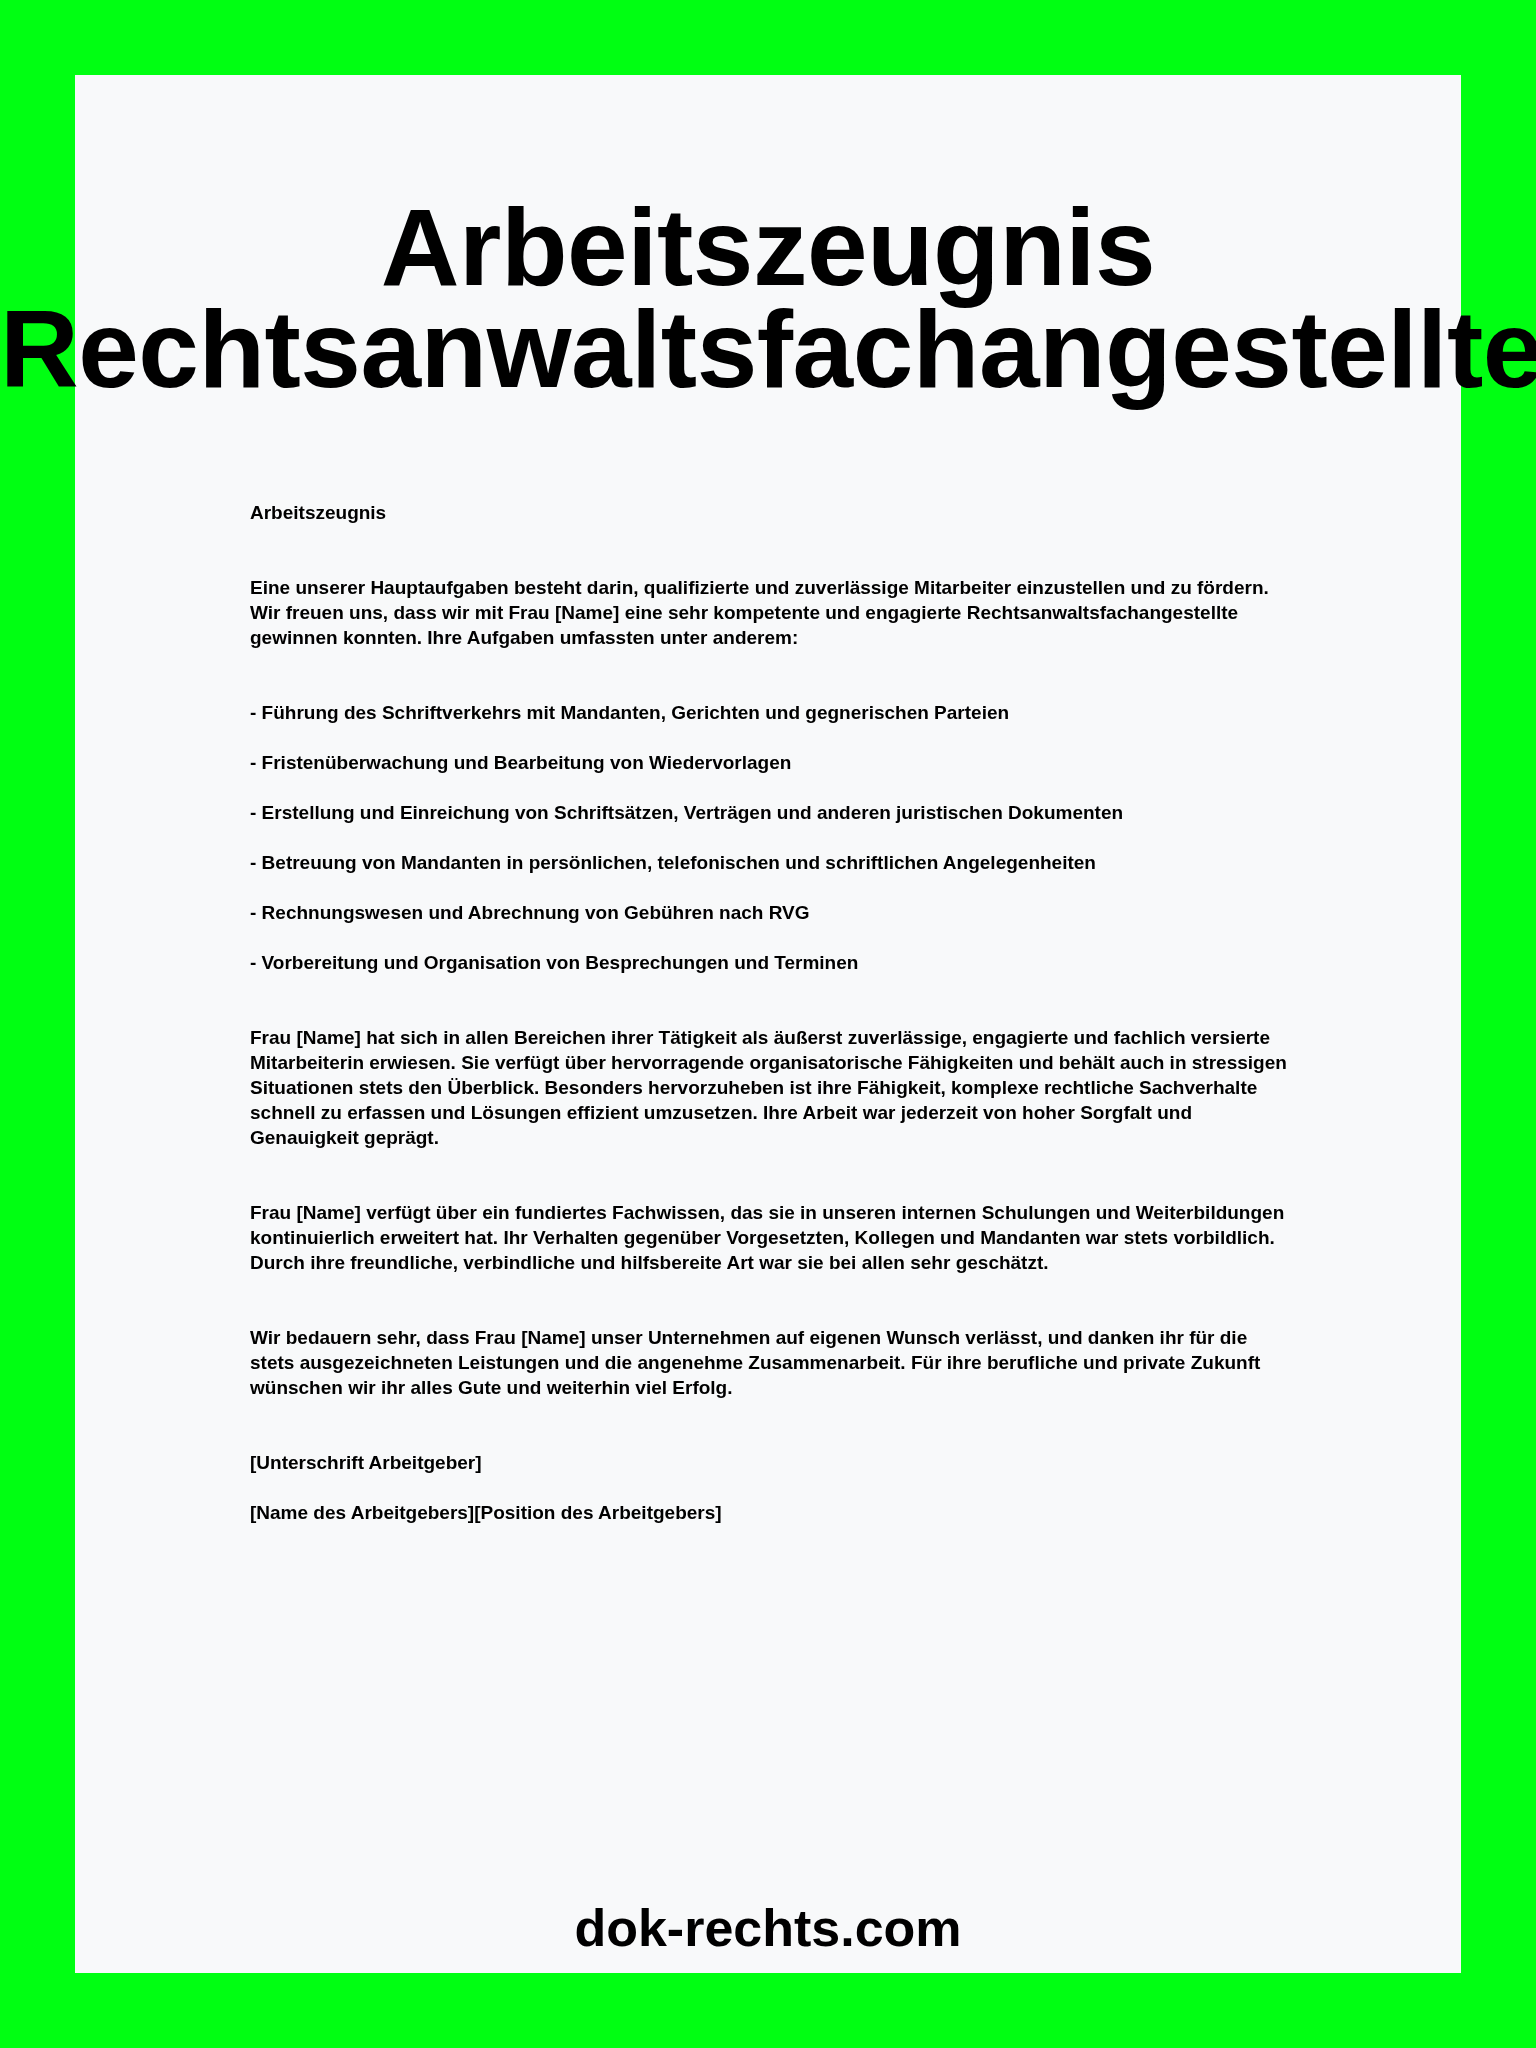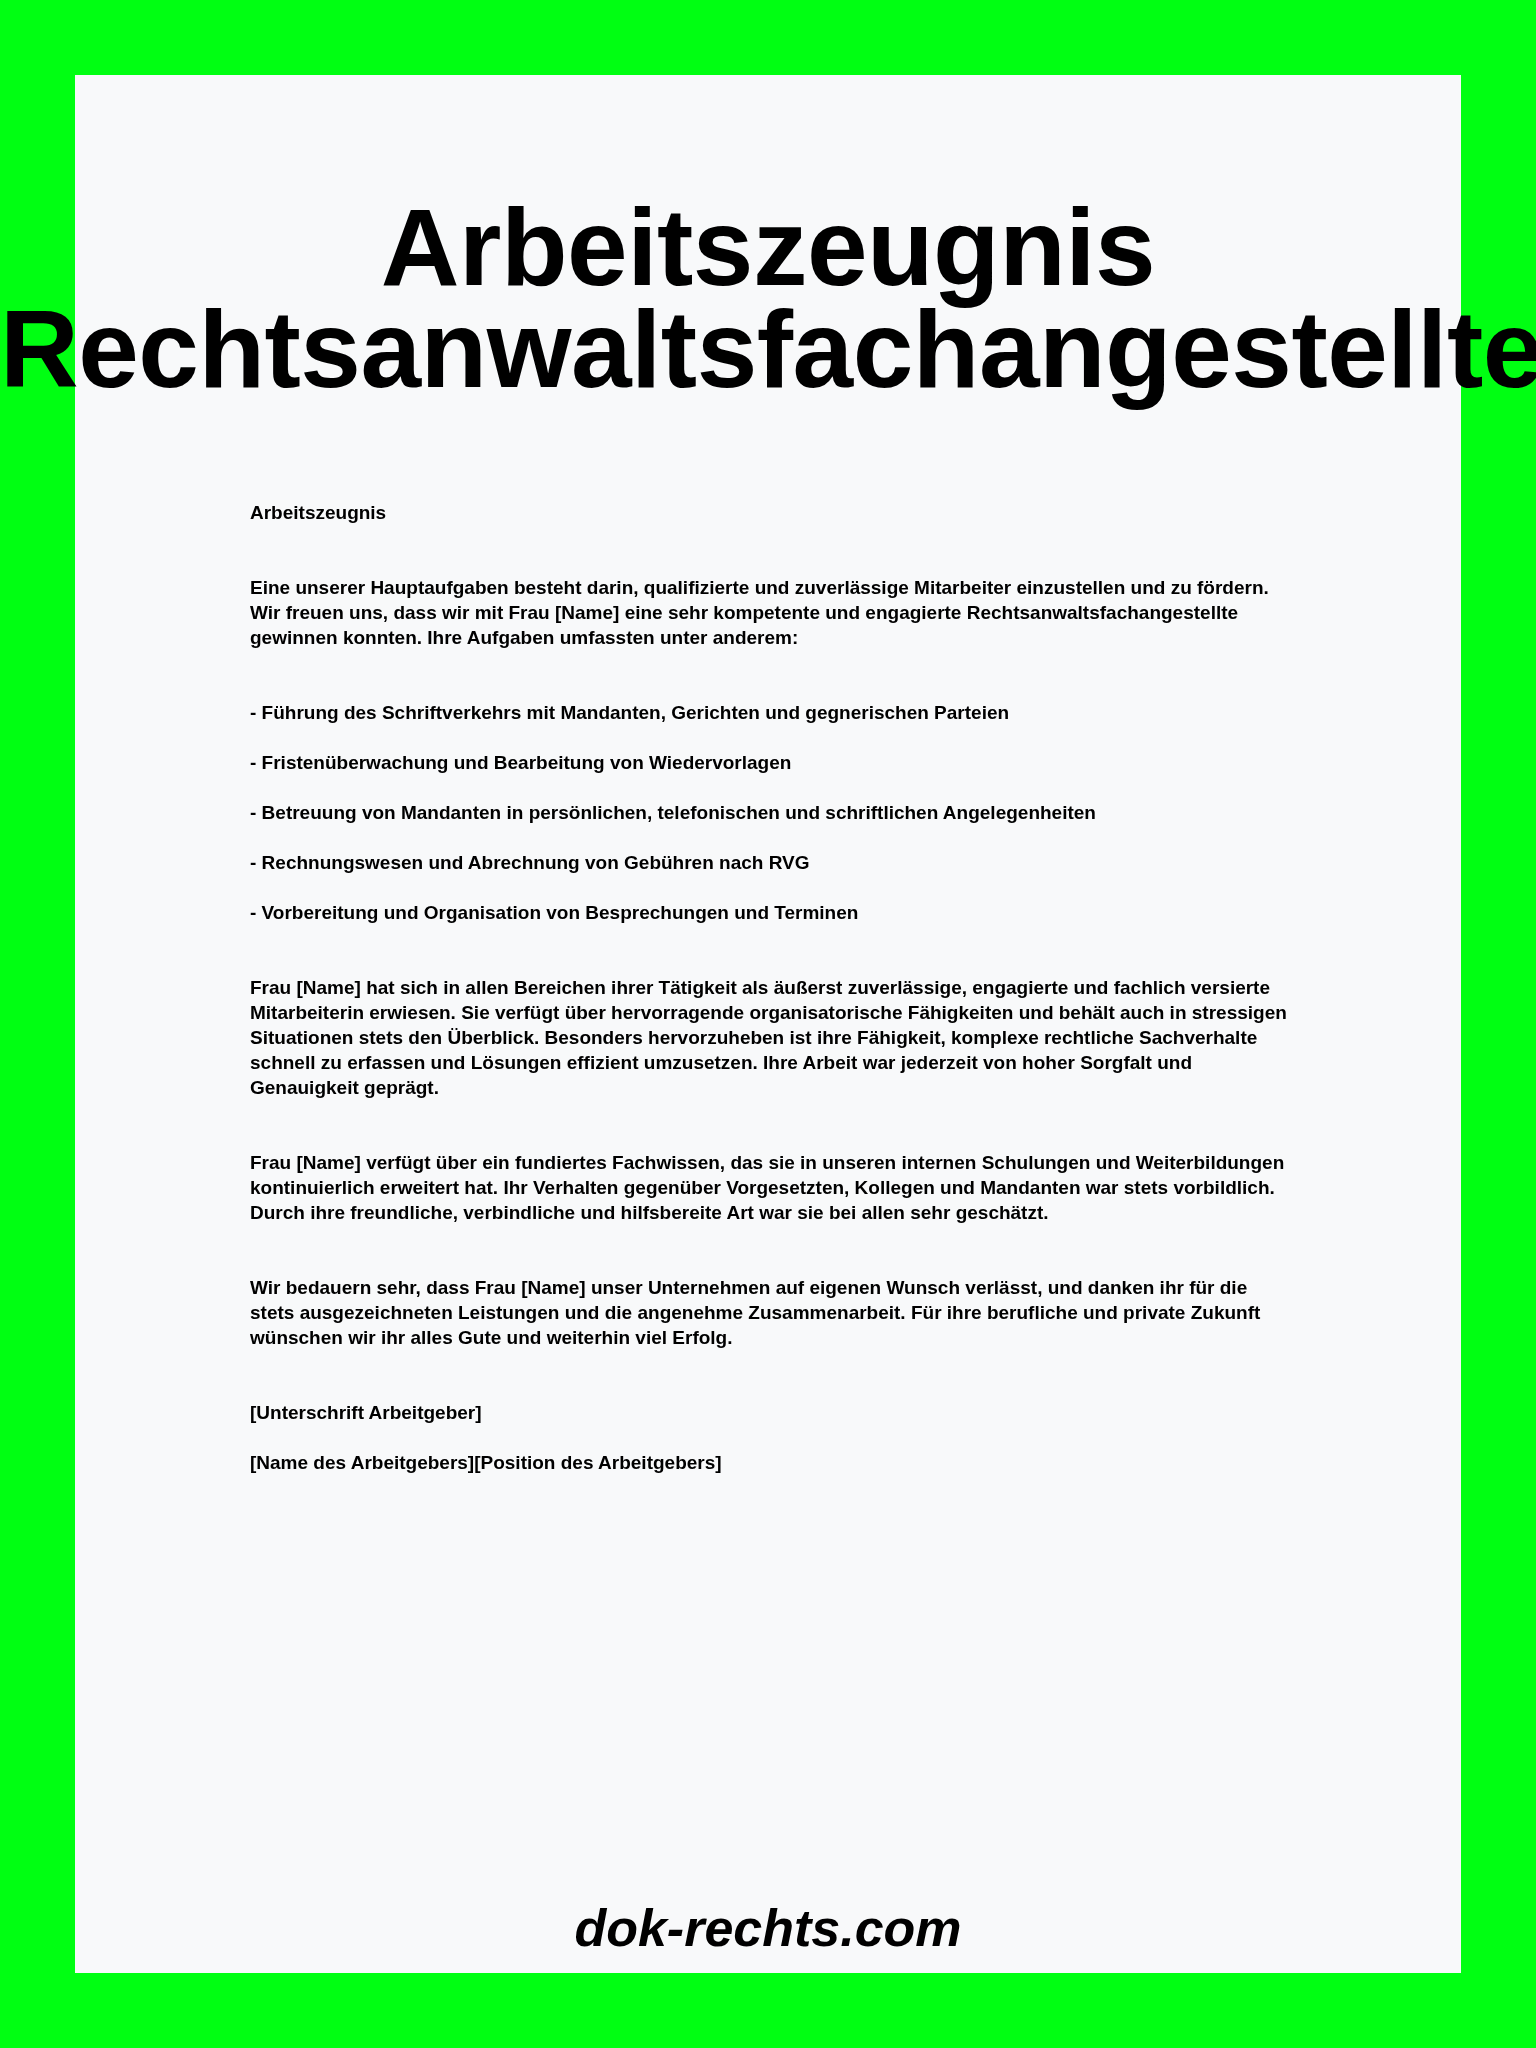--- a/index.html
+++ b/index.html
@@ -67,39 +67,39 @@
     .footer {
       position: absolute;
       left: 0;
       top: 1898px;
       width: 1536px;
       text-align: center;
       font-weight: bold;
       font-size: 52px;
       line-height: 60px;
       z-index: 2;
-      font-style: italic;
     }
   </style>
 </head>
 <body>
 
 <div class="page"></div>
 
 <h1 class="title">
   <span>Arbeitszeugnis</span>
   <span>Rechtsanwaltsfachangestellte</span>
 </h1>
 
 <div class="content">
   <p class="heading">Arbeitszeugnis</p>
   <p class="para">Eine unserer Hauptaufgaben besteht darin, qualifizierte und zuverlässige Mitarbeiter einzustellen und zu fördern. Wir freuen uns, dass wir mit Frau [Name] eine sehr kompetente und engagierte Rechtsanwaltsfachangestellte gewinnen konnten. Ihre Aufgaben umfassten unter anderem:</p>
   <ul class="task-list">
     <li>- Führung des Schriftverkehrs mit Mandanten, Gerichten und gegnerischen Parteien</li>
     <li>- Fristenüberwachung und Bearbeitung von Wiedervorlagen</li>
+    <li>- Erstellung und Einreichung von Schriftsätzen, Verträgen und anderen juristischen Dokumenten</li>
     <li>- Betreuung von Mandanten in persönlichen, telefonischen und schriftlichen Angelegenheiten</li>
     <li>- Rechnungswesen und Abrechnung von Gebühren nach RVG</li>
     <li>- Vorbereitung und Organisation von Besprechungen und Terminen</li>
   </ul>
   <p class="para">Frau [Name] hat sich in allen Bereichen ihrer Tätigkeit als äußerst zuverlässige, engagierte und fachlich versierte Mitarbeiterin erwiesen. Sie verfügt über hervorragende organisatorische Fähigkeiten und behält auch in stressigen Situationen stets den Überblick. Besonders hervorzuheben ist ihre Fähigkeit, komplexe rechtliche Sachverhalte schnell zu erfassen und Lösungen effizient umzusetzen. Ihre Arbeit war jederzeit von hoher Sorgfalt und Genauigkeit geprägt.</p>
   <p class="para">Frau [Name] verfügt über ein fundiertes Fachwissen, das sie in unseren internen Schulungen und Weiterbildungen kontinuierlich erweitert hat. Ihr Verhalten gegenüber Vorgesetzten, Kollegen und Mandanten war stets vorbildlich. Durch ihre freundliche, verbindliche und hilfsbereite Art war sie bei allen sehr geschätzt.</p>
   <p class="para">Wir bedauern sehr, dass Frau [Name] unser Unternehmen auf eigenen Wunsch verlässt, und danken ihr für die stets ausgezeichneten Leistungen und die angenehme Zusammenarbeit. Für ihre berufliche und private Zukunft wünschen wir ihr alles Gute und weiterhin viel Erfolg.</p>
   <p class="signature">[Unterschrift Arbeitgeber]</p>
   <p>[Name des Arbeitgebers][Position des Arbeitgebers]</p>
 </div>

